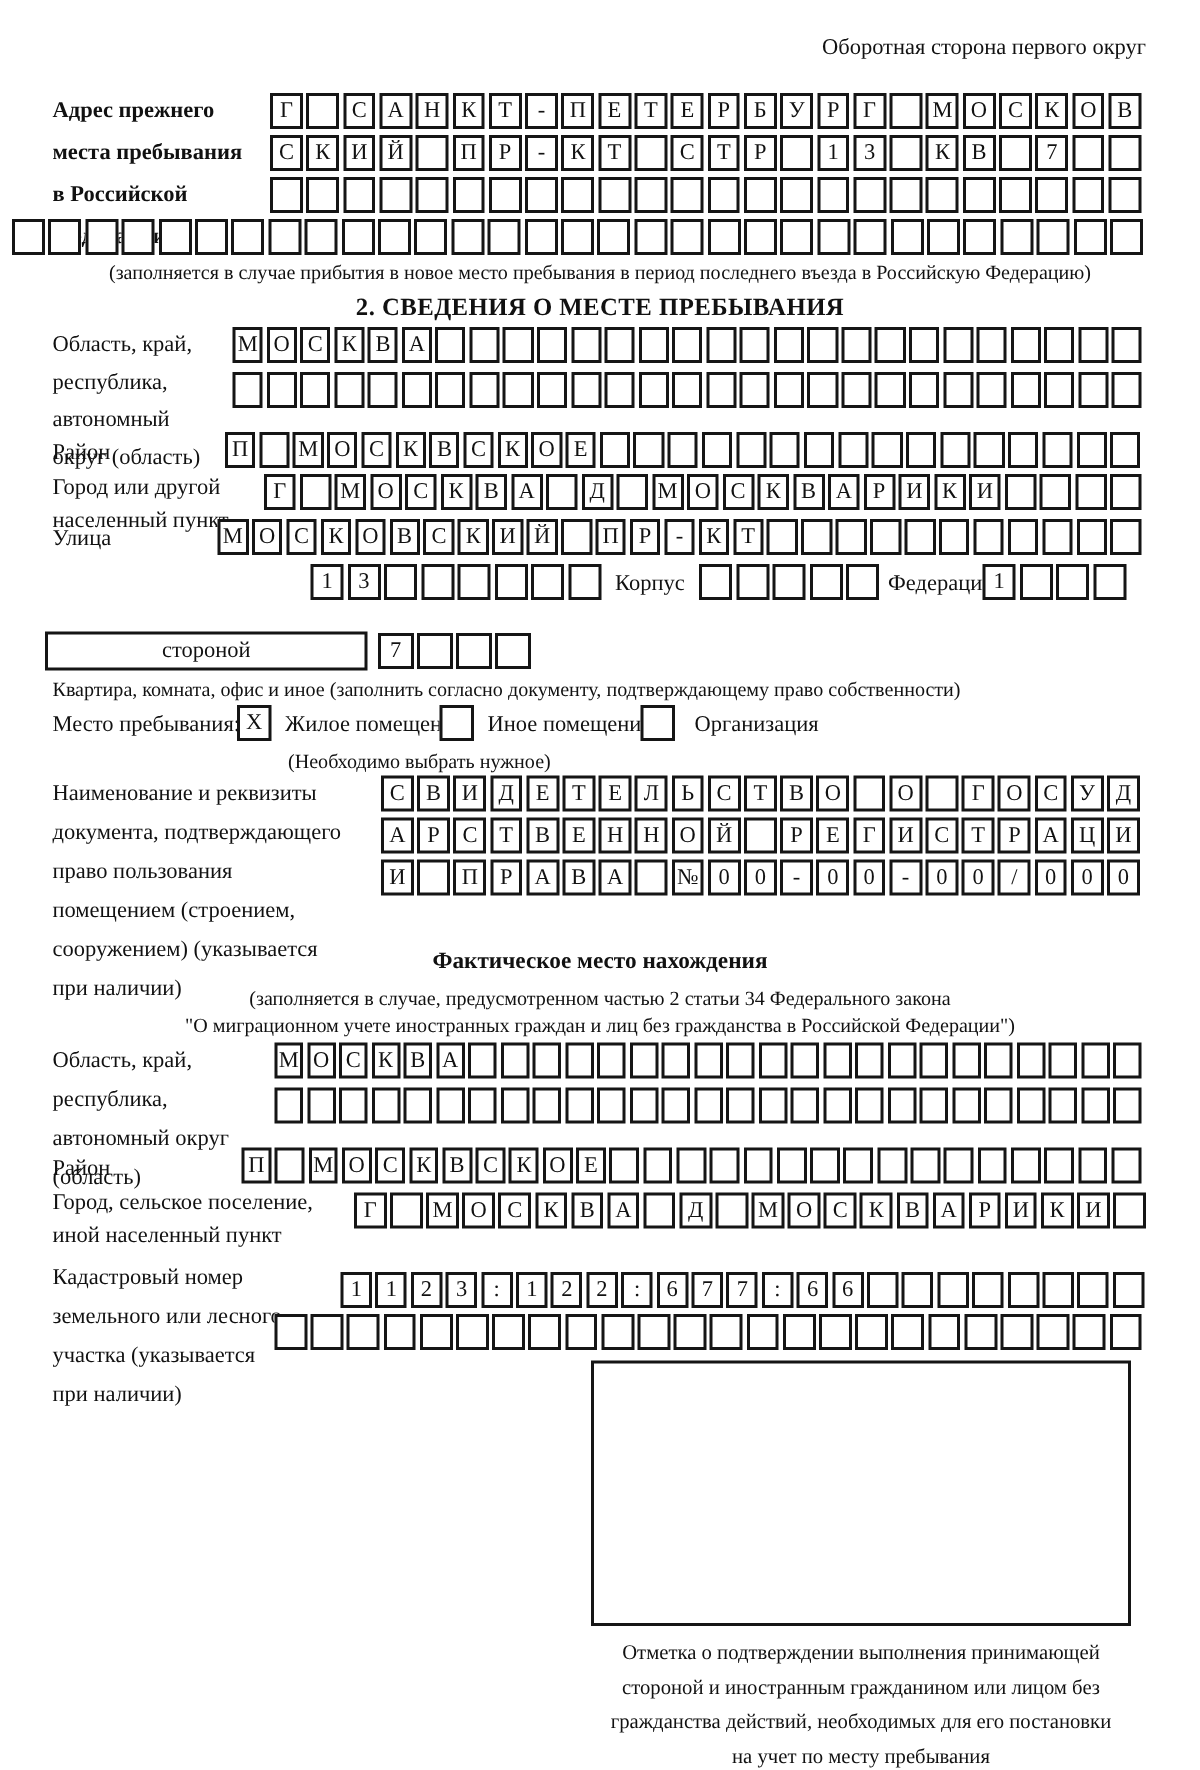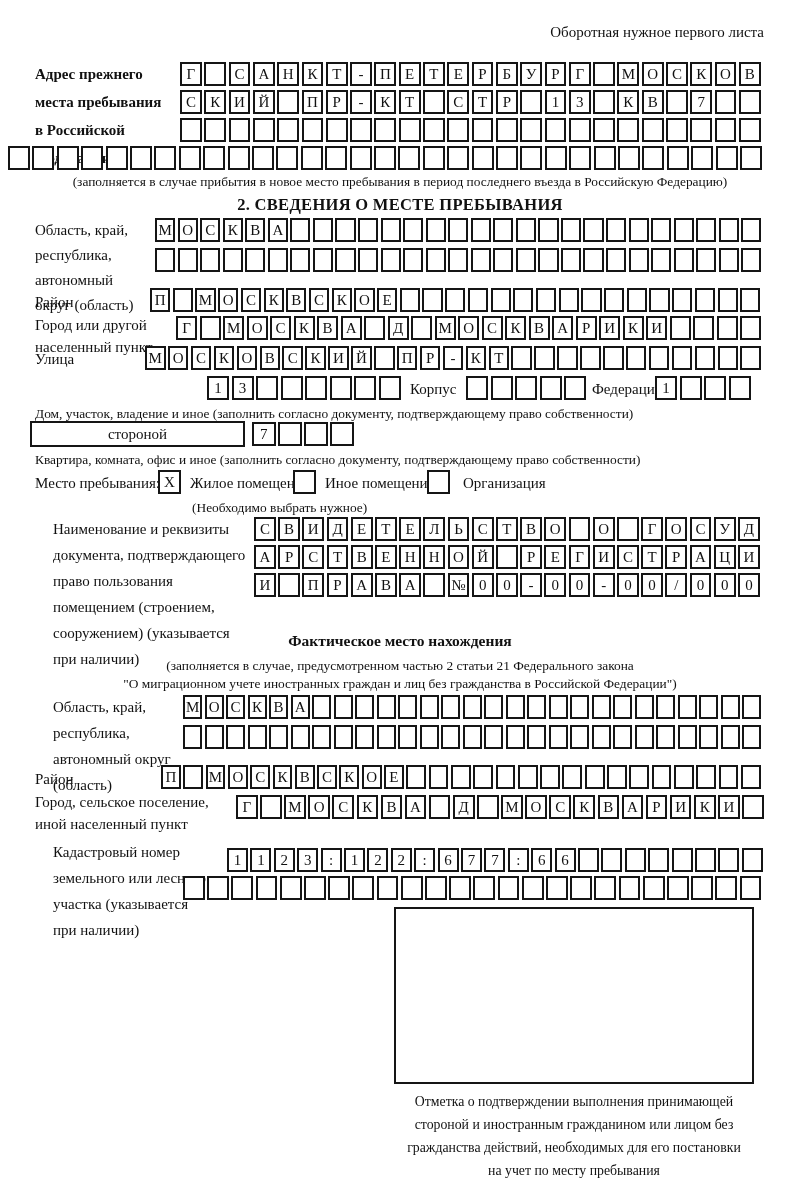--- a/index.html
+++ b/index.html
@@ -5,21 +5,21 @@
   html,body{margin:0;padding:0;background:#e8e8e8;}
   .page{
     position:relative;width:800px;height:1180px;margin:0 auto;background:#ffffff;
     font-family:"Liberation Serif","DejaVu Serif",serif;color:#111;overflow:hidden;
   }
   .abs{position:absolute;}
   .ml{white-space:pre-line;}
   .lbl{font-size:15px;line-height:25px;}
   .lbl-lh28{line-height:28px;}
   .lbl-lh22{line-height:22px;}
-  .lbl-lh26{line-height:26px;margin-left:18px;}
+  .lbl-lh26{line-height:26px;}
   .boxrow{position:absolute;height:24px;}
   .cell{
     position:absolute;top:0;height:24px;box-sizing:border-box;
     border:2px solid #151515;background:#fff;text-align:center;
     font-size:15px;line-height:20px;overflow:hidden;
   }
   .widebox{
     position:absolute;box-sizing:border-box;border:2px solid #151515;height:26px;
     text-align:center;font-size:15px;line-height:22px;background:#fff;
   }
@@ -34,21 +34,21 @@
   .h-sub{font-size:15.5px;}
   .stamp{position:absolute;box-sizing:border-box;border:2px solid #151515;background:#fff;}
   .bottom-cap{font-size:13.8px;line-height:23px;text-align:center;}
   .topnote{font-size:15px;}
 </style>
 </head>
 <body>
 
 <div class="page">
 
-  <div class="abs topnote" style="top:24px;right:36px;">Оборотная нужное первого листа</div>
+  <div class="abs topnote" style="top:24px;right:36px;">Оборотная сторона первого округ</div>
 
   <div class="abs lbl lbl-lh28 ml" style="left:35px;top:60px;width:150px;font-weight:bold;">Адрес прежнего
 места пребывания
 в Российской
 Федерации</div>
   <div class="boxrow" style="left:180px;top:62px;">
       <span class="cell" style="left: 0px; width: 21.9px;">Г</span>
       <span class="cell" style="left: 24.3px; width: 21.9px;"></span>
       <span class="cell" style="left: 48.6px; width: 21.9px;">С</span>
       <span class="cell" style="left: 72.9px; width: 21.9px;">А</span>
@@ -335,21 +335,20 @@
       <span class="cell" style="left: 73.5px; width: 22.1px;"></span>
       <span class="cell" style="left: 98px; width: 22.1px;"></span>
     </div>
   <div class="abs lbl" style="left:592px;top:377px;">Федерацию</div>
   <div class="boxrow" style="left:655px;top:376px;">
       <span class="cell" style="left: 0px; width: 22.1px;">1</span>
       <span class="cell" style="left: 24.5px; width: 22.1px;"></span>
       <span class="cell" style="left: 49px; width: 22.1px;"></span>
       <span class="cell" style="left: 73.5px; width: 22.1px;"></span>
     </div>
-  <div class="abs caption" style="left:35px;top:405px;">Дом, участок, владение и иное (заполнить согласно документу, подтверждающему право собственности)</div>
 
   <div class="widebox" style="left:30px;top:421px;width:215px;">стороной</div>
   <div class="boxrow" style="left:252px;top:422px;">
       <span class="cell" style="left: 0px; width: 23.6px;">7</span>
       <span class="cell" style="left: 26px; width: 23.6px;"></span>
       <span class="cell" style="left: 52px; width: 23.6px;"></span>
       <span class="cell" style="left: 78px; width: 23.6px;"></span>
     </div>
   <div class="abs caption" style="left:35px;top:451px;">Квартира, комната, офис и иное (заполнить согласно документу, подтверждающему право собственности)</div>
 
@@ -432,21 +431,21 @@
       <span class="cell" style="left: 338.8px; width: 21.8px;">-</span>
       <span class="cell" style="left: 363px; width: 21.8px;">0</span>
       <span class="cell" style="left: 387.2px; width: 21.8px;">0</span>
       <span class="cell" style="left: 411.4px; width: 21.8px;">/</span>
       <span class="cell" style="left: 435.6px; width: 21.8px;">0</span>
       <span class="cell" style="left: 459.8px; width: 21.8px;">0</span>
       <span class="cell" style="left: 484px; width: 21.8px;">0</span>
     </div>
 
   <div class="abs heading h-sub" style="top:632px;">Фактическое место нахождения</div>
-  <div class="abs caption caption-center" style="top:657px;">(заполняется в случае, предусмотренном частью 2 статьи 21 Федерального закона</div>
+  <div class="abs caption caption-center" style="top:657px;">(заполняется в случае, предусмотренном частью 2 статьи 34 Федерального закона</div>
   <div class="abs caption caption-center" style="top:675px;">"О миграционном учете иностранных граждан и лиц без гражданства в Российской Федерации")</div>
 
   <div class="abs lbl lbl-lh26 ml" style="left:35px;top:694px;width:145px;">Область, край,
 республика,
 автономный округ
 (область)</div>
   <div class="boxrow" style="left:183px;top:695px;">
       <span class="cell" style="left: 0px; width: 19.1px;">М</span>
       <span class="cell" style="left: 21.5px; width: 19.1px;">О</span>
       <span class="cell" style="left: 43px; width: 19.1px;">С</span>

